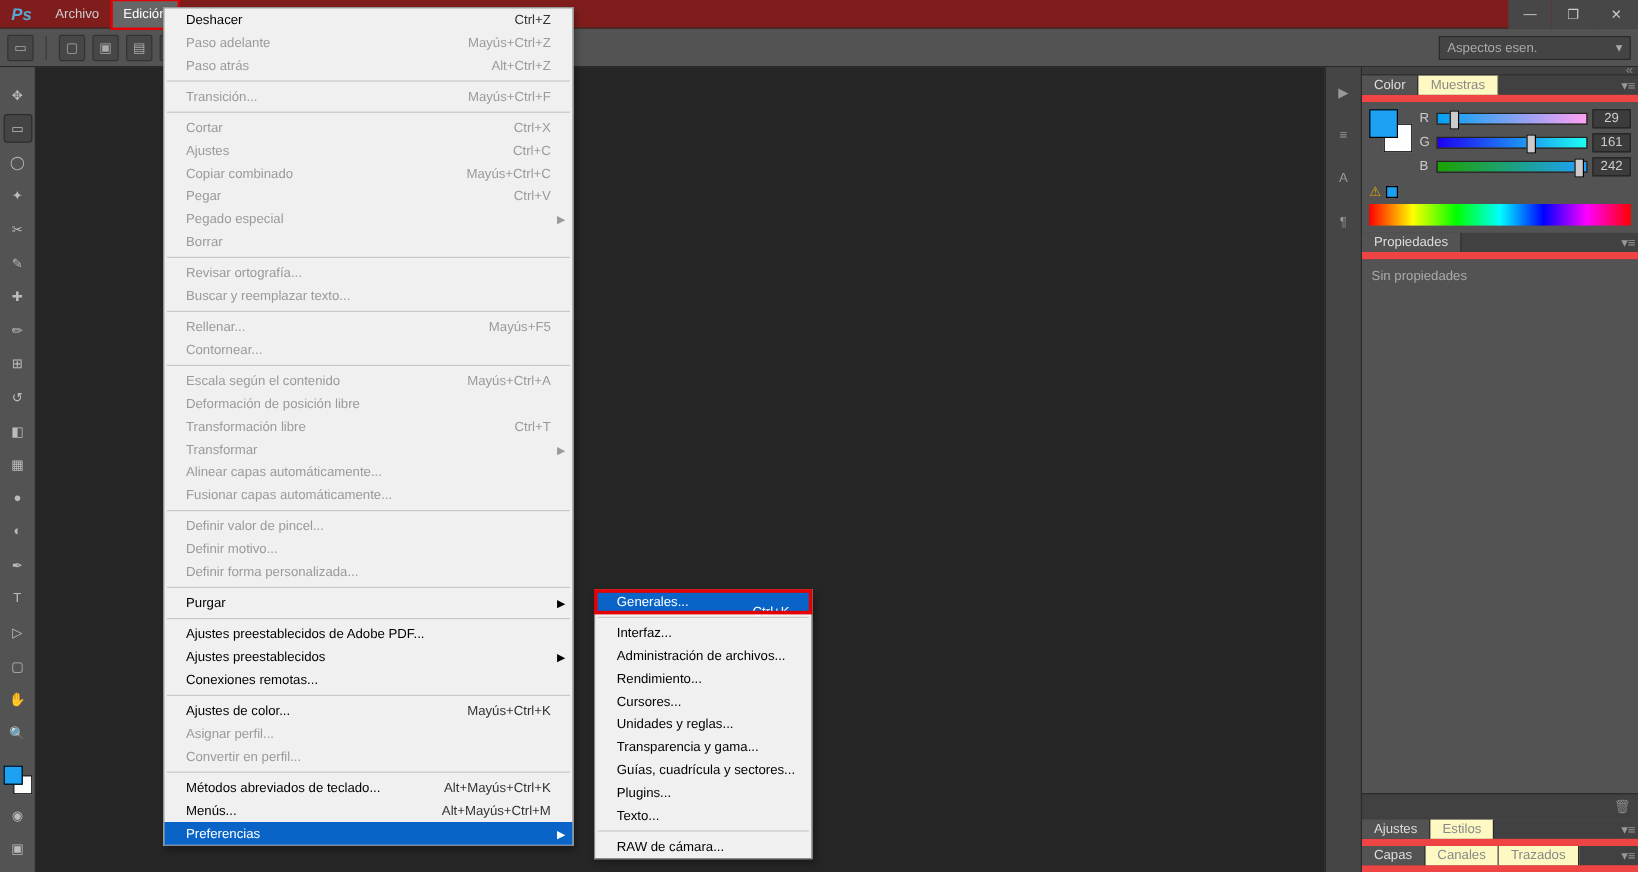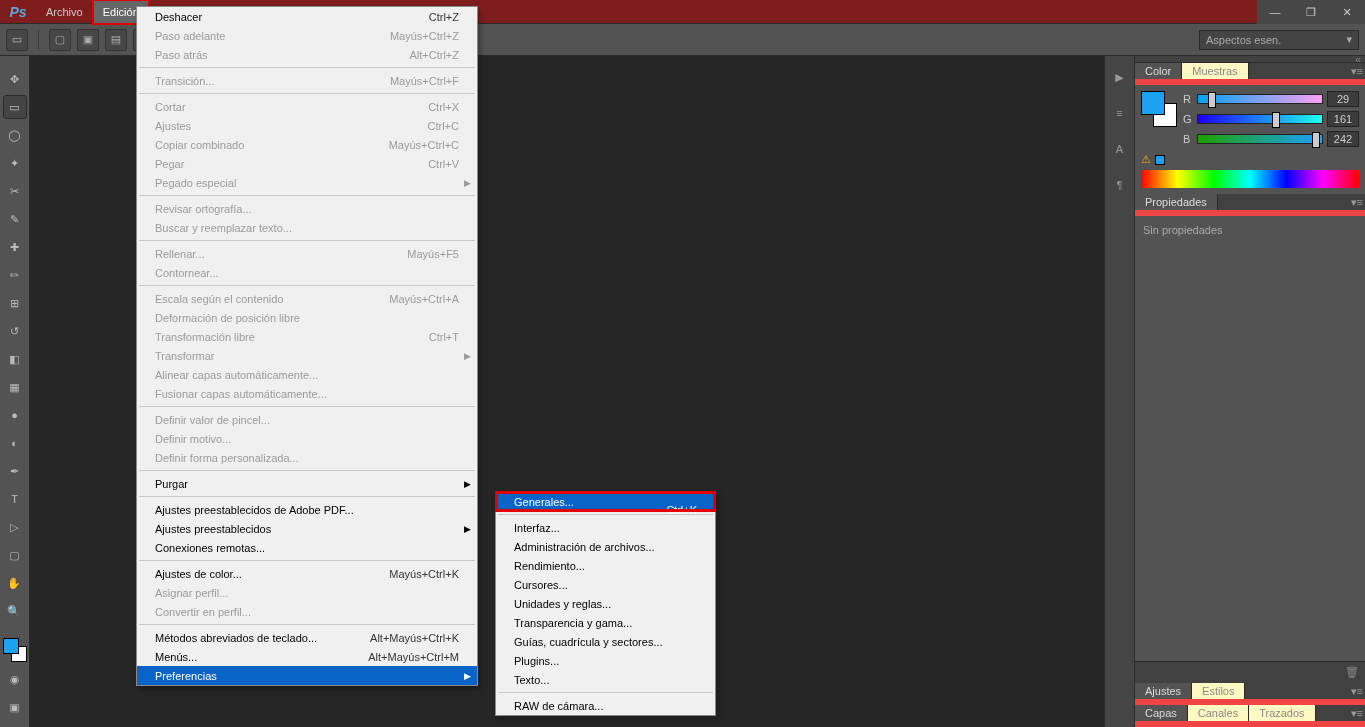--- a/index.html
+++ b/index.html
@@ -247,20 +247,23 @@
       <span class="short">Mayús+Ctrl+C</span>
     </div>
     <div class="dd-item disabled">
       <span class="label">Pegar</span>
       <span class="short">Ctrl+V</span>
     </div>
     <div class="dd-item disabled">
       <span class="label">Pegado especial</span>
       <span class="arrow">▶</span>
     </div>
+    <div class="dd-item disabled">
+      <span class="label">Borrar</span>
+    </div>
     <div class="dd-sep"></div>
     <div class="dd-item disabled">
       <span class="label">Revisar ortografía...</span>
     </div>
     <div class="dd-item disabled">
       <span class="label">Buscar y reemplazar texto...</span>
     </div>
     <div class="dd-sep"></div>
     <div class="dd-item disabled">
       <span class="label">Rellenar...</span>
@@ -336,21 +339,21 @@
     <div class="dd-item">
       <span class="label">Menús...</span>
       <span class="short">Alt+Mayús+Ctrl+M</span>
     </div>
     <div class="dd-item selected">
       <span class="label">Preferencias</span>
       <span class="arrow">▶</span>
     </div>
   </div>
 
-<div class="dropdown" id="prefMenu" style="left:495px; top:491px; width:221px;">
+<div class="dropdown" id="prefMenu" style="left:495px; top:491px; width:182px;">
     <div class="dd-item selected red-box">
       <span class="label">Generales...</span>
       <span class="short">Ctrl+K</span>
     </div>
     <div class="dd-sep"></div>
     <div class="dd-item">
       <span class="label">Interfaz...</span>
     </div>
     <div class="dd-item">
       <span class="label">Administración de archivos...</span>

